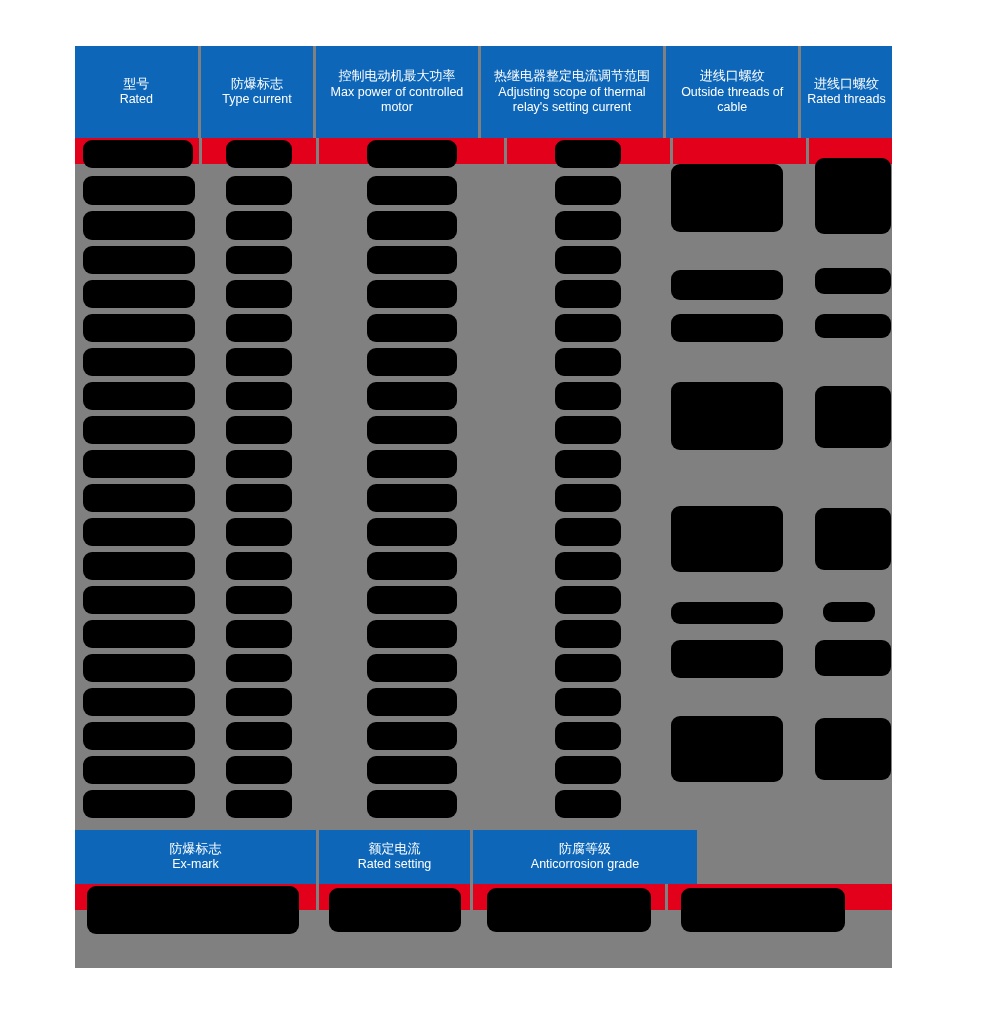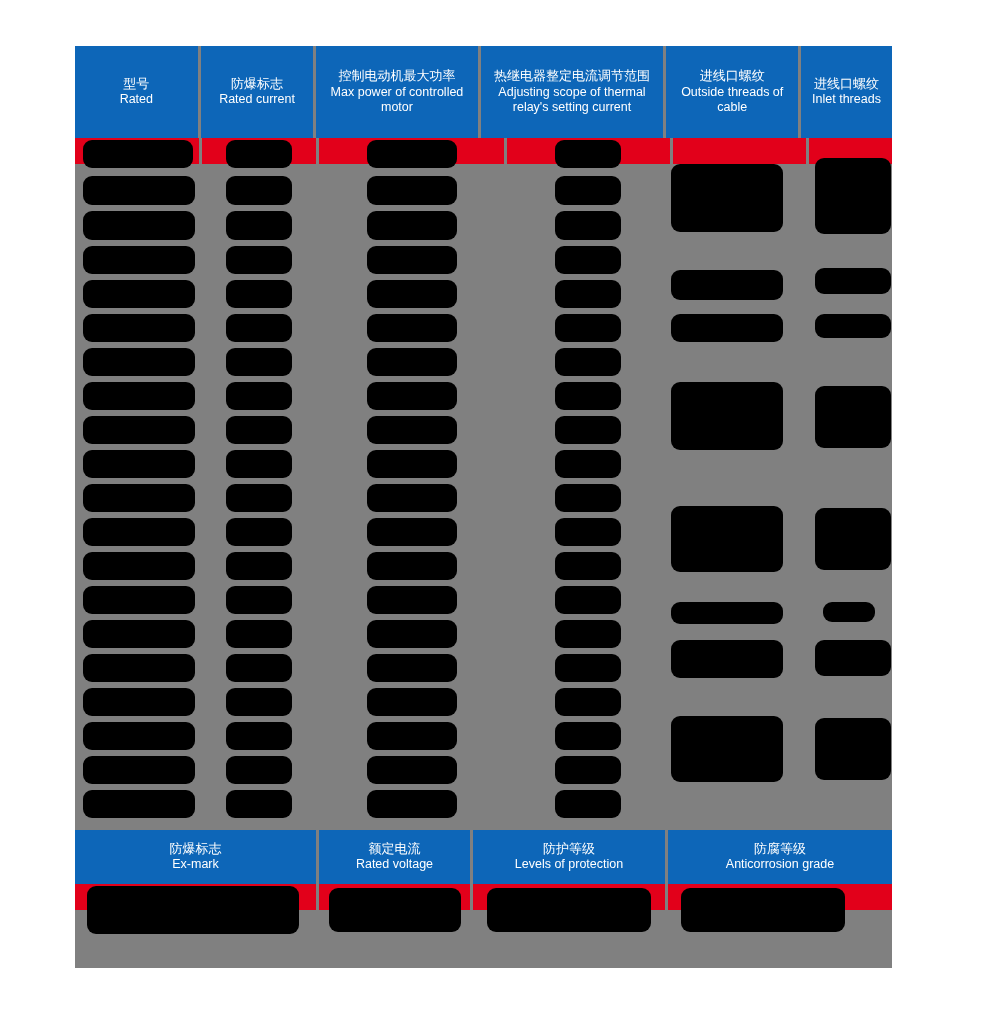--- a/index.html
+++ b/index.html
@@ -108,37 +108,37 @@
 
 <div class="sheet">
 
   <div class="header-row">
     <div class="hcell c0">
       <span class="cn">型号</span>
       <span class="en">Rated</span>
     </div>
     <div class="hcell c1">
       <span class="cn">防爆标志</span>
-      <span class="en">Rated current</span>
+      <span class="en">Type current</span>
     </div>
     <div class="hcell c3">
       <span class="cn">控制电动机最大功率</span>
       <span class="en">Max power of controlled motor</span>
     </div>
     <div class="hcell c2">
       <span class="cn">热继电器整定电流调节范围</span>
       <span class="en">Adjusting scope of thermal relay's setting current</span>
     </div>
     <div class="hcell c4">
       <span class="cn">进线口螺纹</span>
       <span class="en">Outside threads of cable</span>
     </div>
     <div class="hcell c5">
       <span class="cn">进线口螺纹</span>
-      <span class="en">Inlet threads</span>
+      <span class="en">Rated threads</span>
     </div>
   </div>
 
   <div class="red-band">
     <div class="red-seg" style="left:0px;width:124px;"></div>
     <div class="red-seg" style="left:127px;width:114px;"></div>
     <div class="red-seg" style="left:244px;width:185px;"></div>
     <div class="red-seg" style="left:432px;width:163px;"></div>
     <div class="red-seg" style="left:598px;width:133px;"></div>
     <div class="red-seg" style="left:734px;width:83px;"></div>
@@ -249,25 +249,21 @@
     <div class="blk" style="left:740px;top:672px;width:76px;height:62px;"></div>
   </div>
 
   <div class="lower-head">
     <div class="hcell lc0">
       <span class="cn">防爆标志</span>
       <span class="en">Ex-mark</span>
     </div>
     <div class="hcell lc1">
       <span class="cn">额定电流</span>
-      <span class="en">Rated voltage</span>
-    </div>
-    <div class="hcell lc2">
-      <span class="cn">防护等级</span>
-      <span class="en">Levels of protection</span>
+      <span class="en">Rated setting</span>
     </div>
     <div class="hcell lc3">
       <span class="cn">防腐等级</span>
       <span class="en">Anticorrosion grade</span>
     </div>
   </div>
 
   <div class="lower-red">
     <div class="red-seg" style="left:0px;width:241px;"></div>
     <div class="red-seg" style="left:244px;width:151px;"></div>

